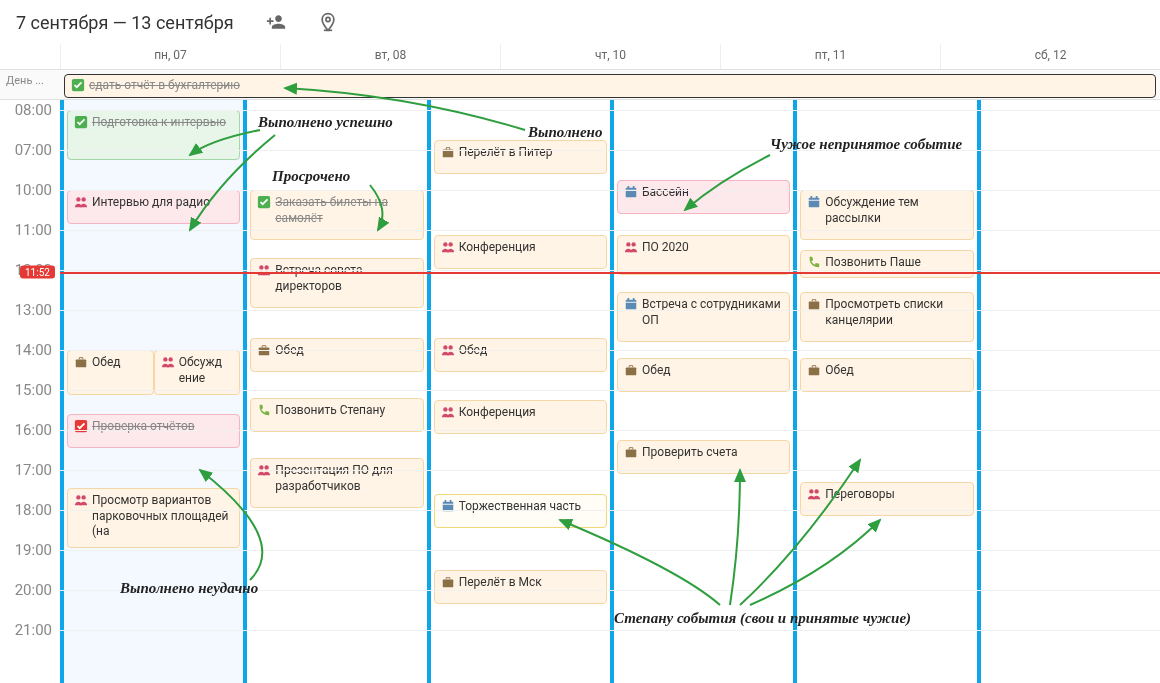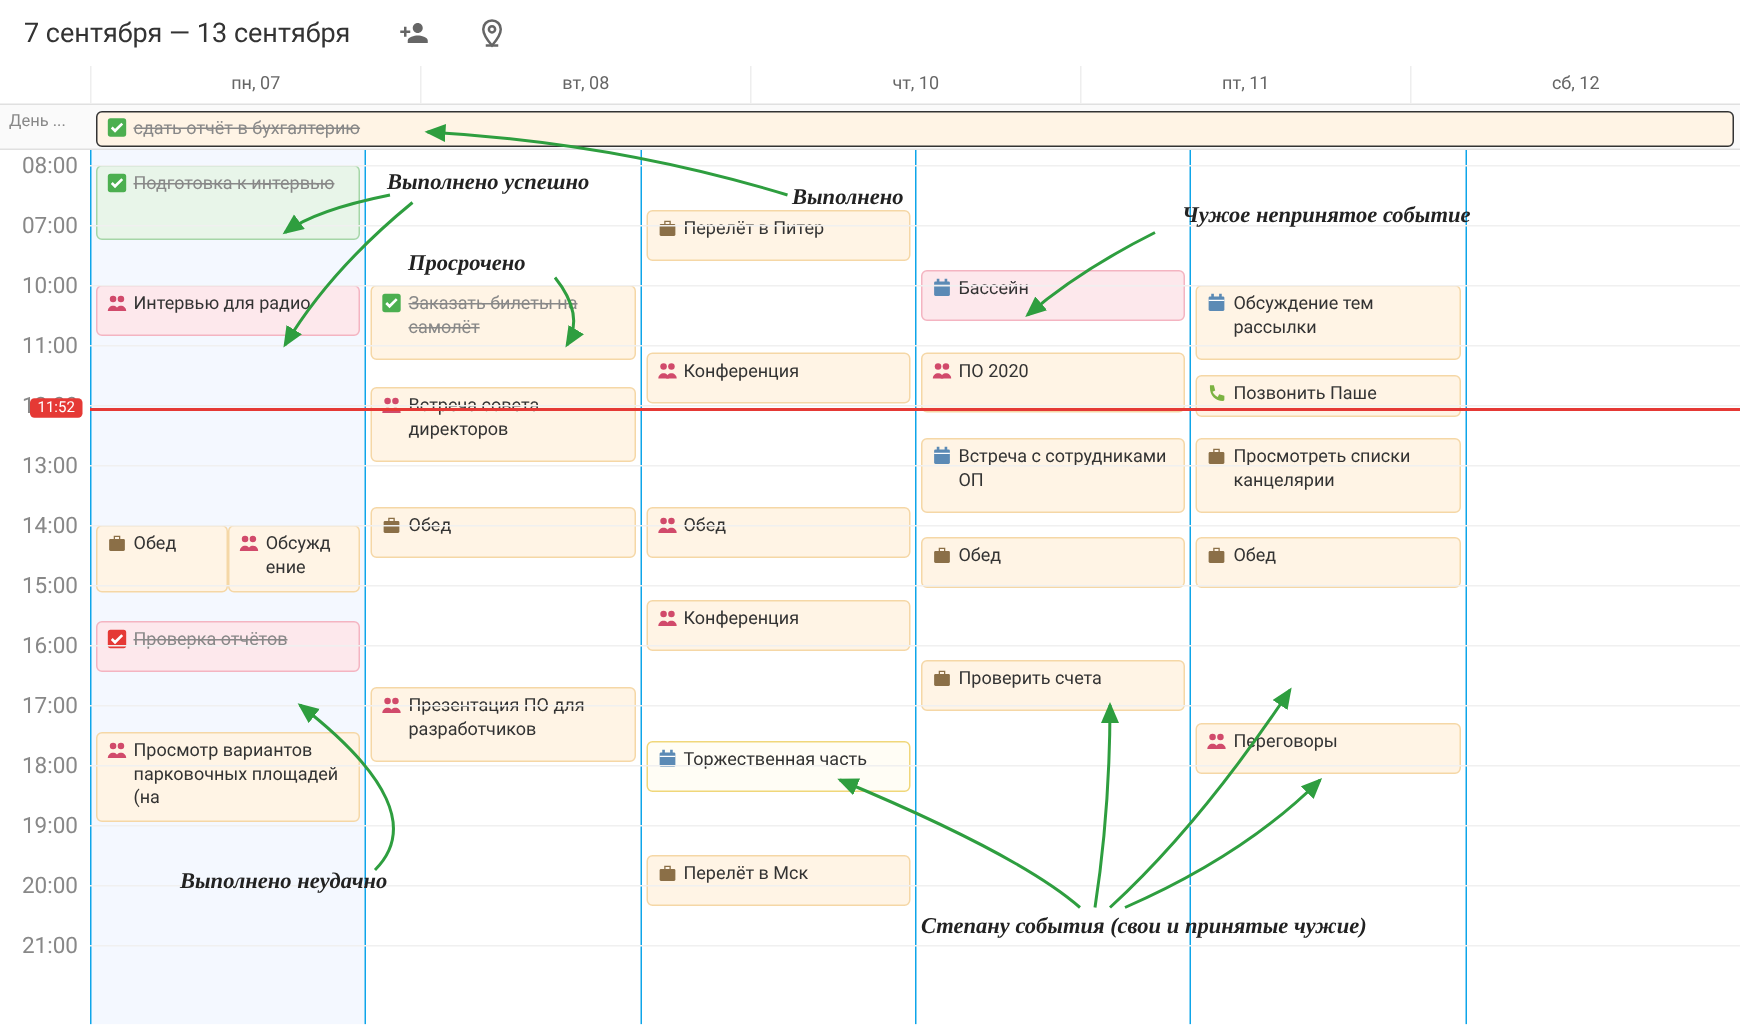--- a/index.html
+++ b/index.html
@@ -12,21 +12,21 @@
 .day-headers{display:flex;border-bottom:1px solid #e0e0e0;height:26px}
 .time-col-hdr{width:60px;flex-shrink:0}
 .day-hdr{flex:1;text-align:center;font-size:12px;color:#666;padding:4px;border-left:1px solid #eee}
 .allday-row{display:flex;border-bottom:1px solid #e0e0e0;min-height:30px;background:#fafafa}
 .allday-label{width:60px;flex-shrink:0;font-size:11px;color:#888;padding:4px 6px}
 .allday-cells{flex:1;display:flex;position:relative}
 .grid-body{display:flex;position:relative;height:583px}
 .time-col{width:60px;flex-shrink:0;position:relative}
 .time-label{position:absolute;right:8px;font-size:15px;color:#888;transform:translateY(-50%)}
 .day-cols{flex:1;display:flex;position:relative}
-.day-col{flex:1;border-left:1px solid #0ea5e9;position:relative}
+.day-col{flex:1;border-left:4px solid #0ea5e9;position:relative}
 .day-col.today{background:#f4f8ff}
 .hour-line{position:absolute;left:0;right:0;border-top:1px solid #f0f0f0}
 .now-line{position:absolute;left:60px;right:0;border-top:2px solid #e53935;z-index:5}
 .now-badge{position:absolute;left:20px;background:#e53935;color:#fff;font-size:10px;padding:1px 5px;border-radius:3px;transform:translateY(-50%);z-index:6}
 .event{position:absolute;left:3px;right:3px;border-radius:4px;padding:4px 6px;font-size:12px;overflow:hidden;cursor:pointer;border:1px solid}
 .ev-green{background:#e8f5e9;border-color:#a5d6a7}
 .ev-pink{background:#fde8ec;border-color:#f4b4c1}
 .ev-orange{background:#fff4e5;border-color:#f5d7a6}
 .ev-yellow-border{background:#fffdf5;border-color:#f0d77a}
 .ev-allday{position:relative;margin:2px;padding:3px 6px;border-radius:4px;font-size:12px;border:1px solid}
@@ -210,20 +210,30 @@
             <span class="ev-title">
               <span class="ev-icon ic-brief">
                 <svg viewBox="0 0 16 16" fill="currentColor">
                   <rect x="2" y="5" width="12" height="9" rx="1"></rect>
                   <path d="M6 5V3h4v2" stroke="currentColor" fill="none"></path>
                 </svg>
               </span>
               <span class="ev-text">Обед</span>
             </span>
           </div>
+          <div class="event ev-orange" style="top: 298px; height: 34px;">
+            <span class="ev-title">
+              <span class="ev-icon ic-phone">
+                <svg viewBox="0 0 16 16" fill="currentColor">
+                  <path d="M3 2l3 0 1 4-2 1c1 2 2 3 4 4l1-2 4 1 0 3c0 1-1 1-1 1-6 0-10-4-10-10 0 0 0-1 0-2z"></path>
+                </svg>
+              </span>
+              <span class="ev-text">Позвонить Степану</span>
+            </span>
+          </div>
           <div class="event ev-orange" style="top: 358px; height: 50px;">
             <span class="ev-title">
               <span class="ev-icon ic-people">
                 <svg viewBox="0 0 16 16" fill="currentColor">
                   <circle cx="5" cy="5" r="2.5"></circle>
                   <circle cx="11" cy="5" r="2.5"></circle>
                   <path d="M1 14c0-2.5 2-4 4-4s4 1.5 4 4"></path>
                   <path d="M7 14c0-2.5 2-4 4-4s4 1.5 4 4"></path>
                 </svg>
               </span>
@@ -447,21 +457,21 @@
         <div class="hour-line" style="top: 530px;"></div>
       </div>
     <div class="now-badge" style="top:172px">11:52</div>
     <div class="now-line" style="top:172px"></div>
   </div>
 </div>
 
 <div class="annotation" style="left:258px;top:114px">Выполнено успешно</div>
 <div class="annotation" style="left:528px;top:124px">Выполнено</div>
 <div class="annotation" style="left:272px;top:168px">Просрочено</div>
-<div class="annotation" style="left:788px;top:136px">Чужое непринятое событие</div>
+<div class="annotation" style="left:770px;top:136px">Чужое непринятое событие</div>
 <div class="annotation" style="left:120px;top:580px">Выполнено неудачно</div>
 <div class="annotation" style="left:614px;top:610px">Степану события (свои и принятые чужие)</div>
 
 <svg class="arrow" style="left:60px;top:70px;width:600px;height:550px">
   <defs>
       <marker id="ah" markerWidth="8" markerHeight="8" refX="6" refY="3" orient="auto">
         <path d="M0,0 L7,3 L0,6 Z" fill="#2e9e3f"></path>
       </marker>
     </defs>
 

